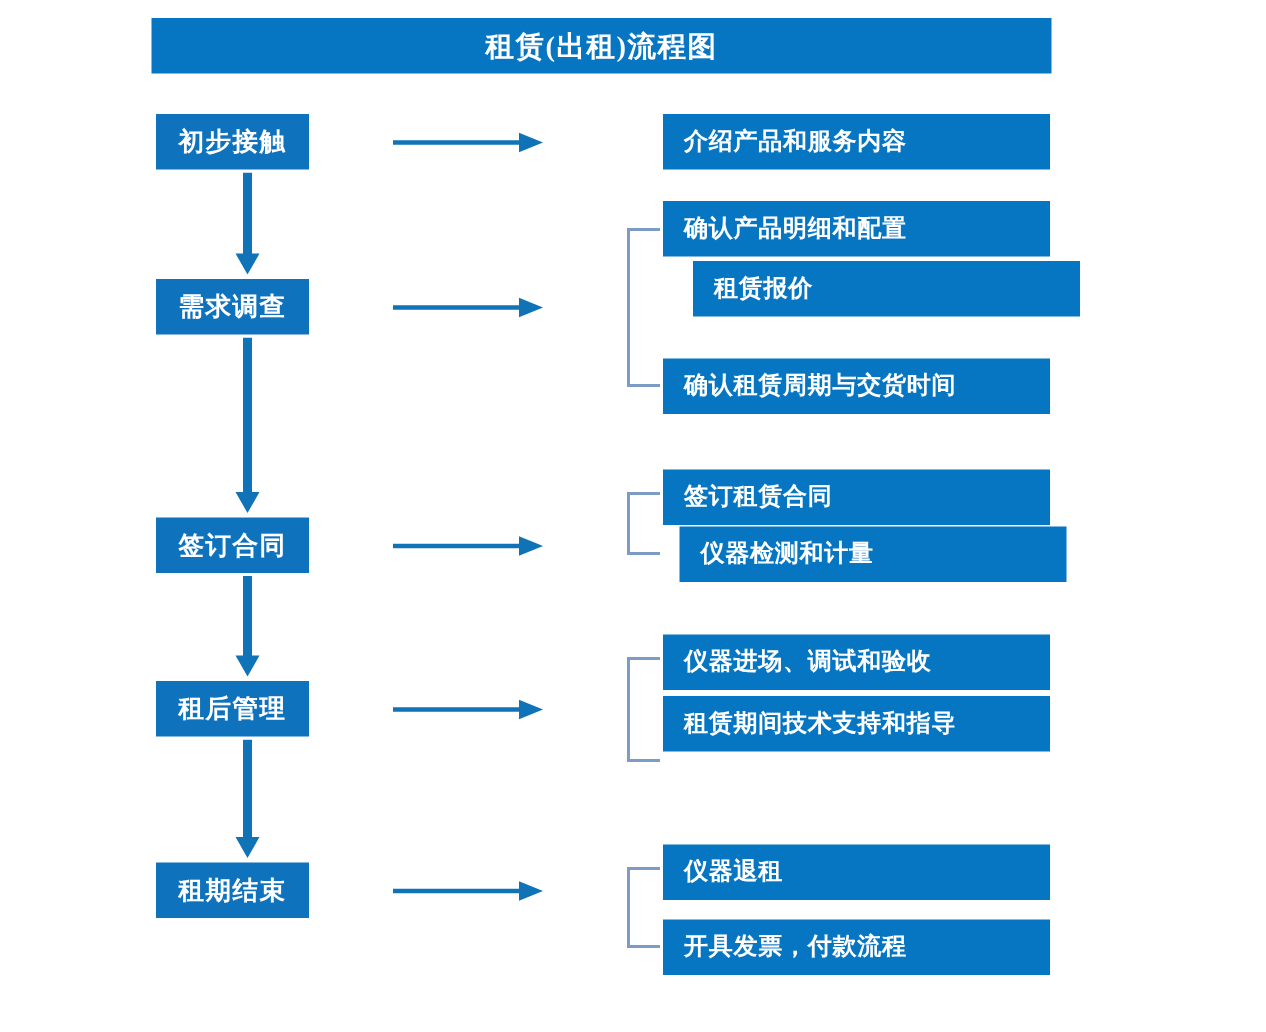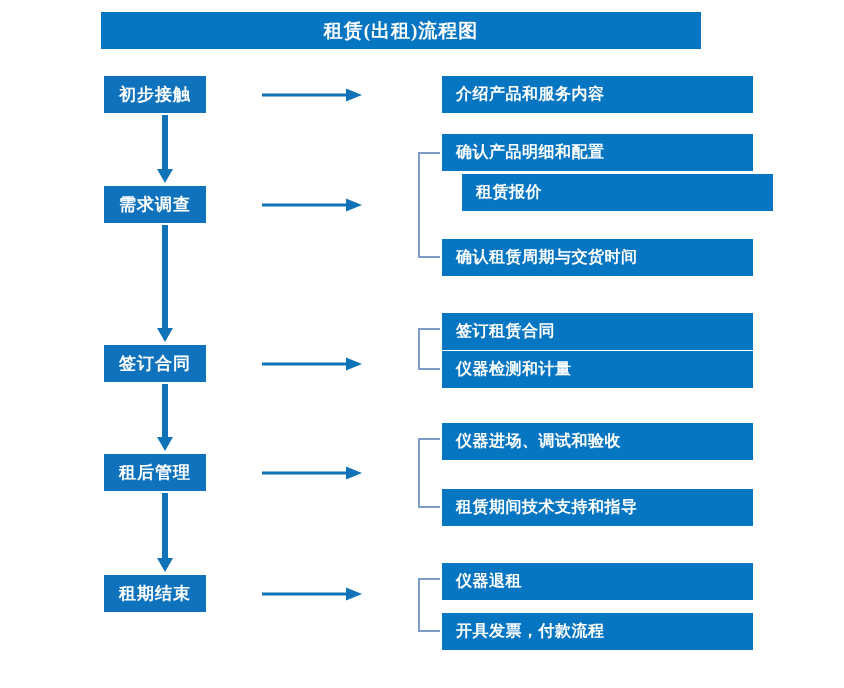--- a/index.html
+++ b/index.html
@@ -50,21 +50,21 @@
     display: flex;
     align-items: center;
     justify-content: center;
     letter-spacing: 1px;
   }
 
   
   .detail-box {
     position: absolute;
     left: 442px;
-    width: 311px;
+    width: 258px;
     height: 37px;
     background: #0675c2;
     color: #ffffff;
     font-size: 16px;
     font-weight: bold;
     display: flex;
     align-items: center;
     padding-left: 14px;
     box-sizing: border-box;
     letter-spacing: 0.5px;
@@ -139,19 +139,19 @@
   <div class="bracket" style="top:152px; height:106px;"></div>
   <div class="bracket" style="top:328px; height:42px;"></div>
   <div class="bracket" style="top:438px; height:70px;"></div>
   <div class="bracket" style="top:578px; height:54px;"></div>
 
   <div class="detail-box" style="top:76px;">介绍产品和服务内容</div>
   <div class="detail-box" style="top:134px;">确认产品明细和配置</div>
   <div class="detail-box" style="top:174px;margin-left:20px;">租赁报价</div>
   <div class="detail-box" style="top:313px;">签订租赁合同</div>
   <div class="detail-box" style="top:239px;">确认租赁周期与交货时间</div>
-  <div class="detail-box" style="top:351px;">仪器检测和计量</div>
+  <div class="detail-box" style="top:351px;margin-left:11px;">仪器检测和计量</div>
   <div class="detail-box" style="top:423px;">仪器进场、调试和验收</div>
-  <div class="detail-box" style="top:489px;">租赁期间技术支持和指导</div>
+  <div class="detail-box" style="top:464px;">租赁期间技术支持和指导</div>
   <div class="detail-box" style="top:563px;">仪器退租</div>
   <div class="detail-box" style="top:613px;">开具发票，付款流程</div>
 
 </div>
 
 </body></html>

